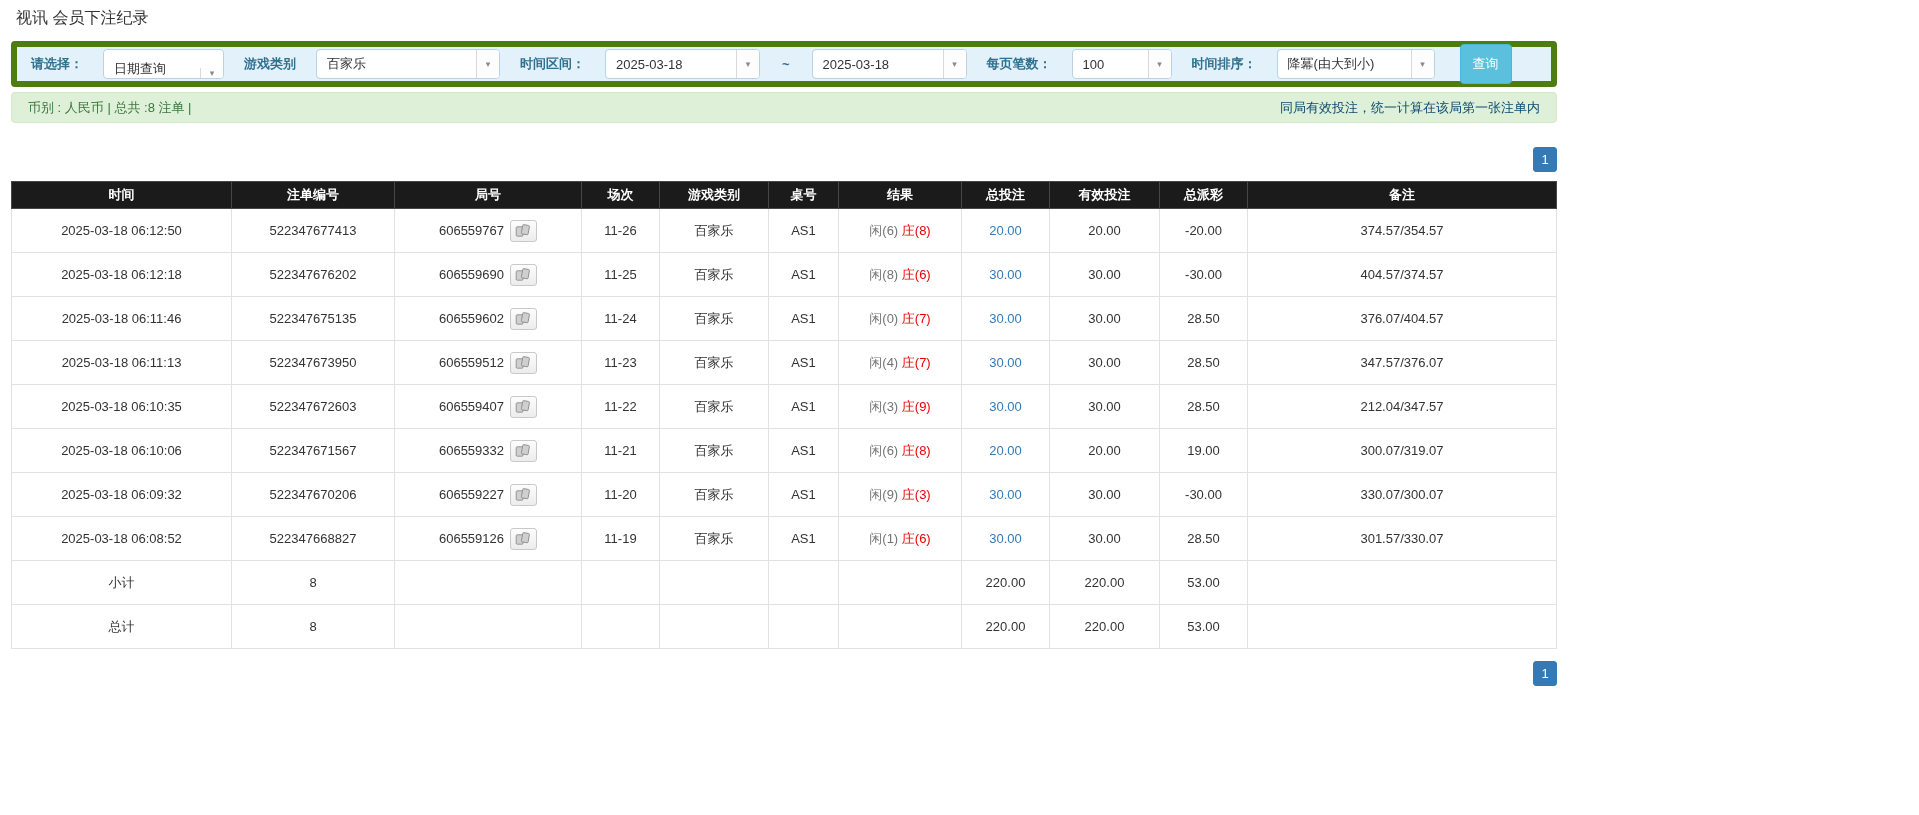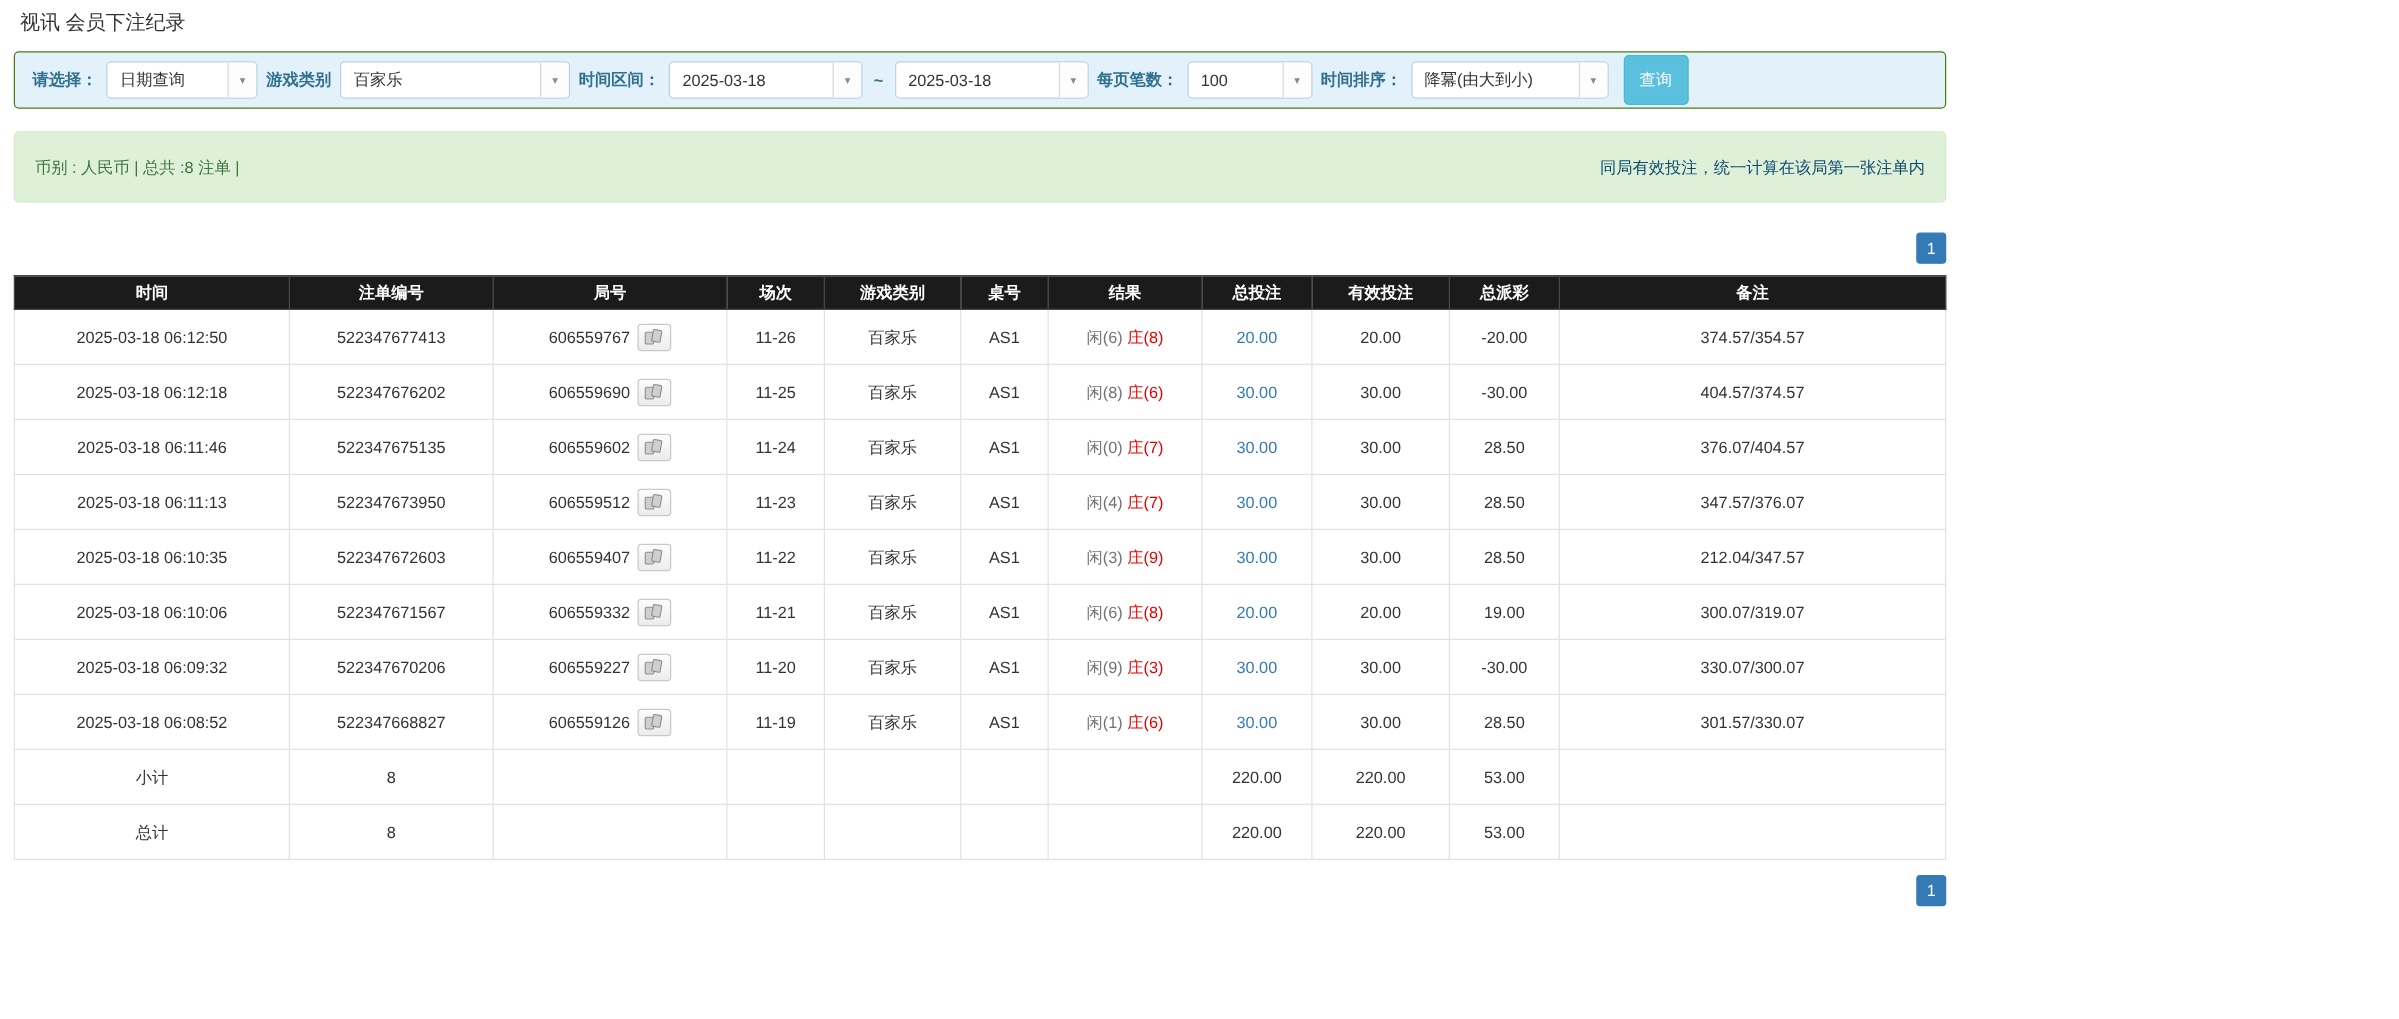--- a/index.html
+++ b/index.html
@@ -11,48 +11,48 @@
   }
   .content { width: 1546px; margin-left: 11px; padding-top: 2px; }
 
   h1.page-title {
     font-size: 16px; font-weight: 500; color: #333;
     margin: 6px 0 12px 0; padding-left: 5px;
   }
 
   
   .filter-bar {
-    background: #e2f1fa; border: 1px solid #4d7c0f; border-radius: 4px;
+    background: #e2f1fa; border: 6px solid #4d7c0f; border-radius: 4px;
     padding: 7px 14px; height: 46px;
-    display: flex; align-items: center; gap: 7px;
+    display: flex; align-items: center; gap: 20px;
   }
   .flabel { color: #31708f; font-weight: bold; white-space: nowrap; }
   .combo {
     background: #fff; border: 1px solid #b9d3e2; border-radius: 4px;
     height: 30px; display: flex; align-items: stretch; overflow: hidden;
   }
   .combo-text { flex: 1; display: flex; align-items: center; padding: 0 10px; color: #333; white-space: nowrap; overflow: hidden; }
   .combo-arrow {
     width: 23px; border-left: 1px solid #d9d9d9; background: #fdfdfd;
     display: flex; align-items: center; justify-content: center;
     color: #8a8a8a; font-size: 9px; cursor: pointer;
   }
-  .w120 { width: 121px; } .w185 { width: 184px; } .w155 { width: 155px; }
+  .w120 { width: 121px; align-items: flex-end; } .w185 { width: 184px; } .w155 { width: 155px; }
   .w100 { width: 100px; } .w158 { width: 158px; }
   .tilde { color: #31708f; font-weight: bold; padding: 0 2px; }
   .btn-search {
     background: #5bc0de; border: 1px solid #46b8da; color: #fff;
     border-radius: 4px; height: 40px; padding: 0 12px; font-size: 13px;
     margin-left: 5px; cursor: pointer; font-family: inherit;
   }
 
   
   .info-bar {
-    margin-top: 18px; background: #dff0d8; border: 1px solid #d6e9c6;
-    border-radius: 4px; padding: 12px 16px; height: 57px;
+    margin-top: 5px; background: #dff0d8; border: 1px solid #d6e9c6;
+    border-radius: 4px; padding: 12px 16px; height: 31px;
     display: flex; align-items: center; justify-content: space-between;
   }
   .info-left { color: #3c763d; }
   .info-right { color: #0c4a6e; }
 
   
   .pagination-top { display: flex; justify-content: flex-end; margin: 24px 0 9px 0; }
   .pagination-bottom { display: flex; justify-content: flex-end; margin: 12px 0 0 0; }
   .page-btn {
     background: #337ab7; border: 1px solid #337ab7; color: #fff;

